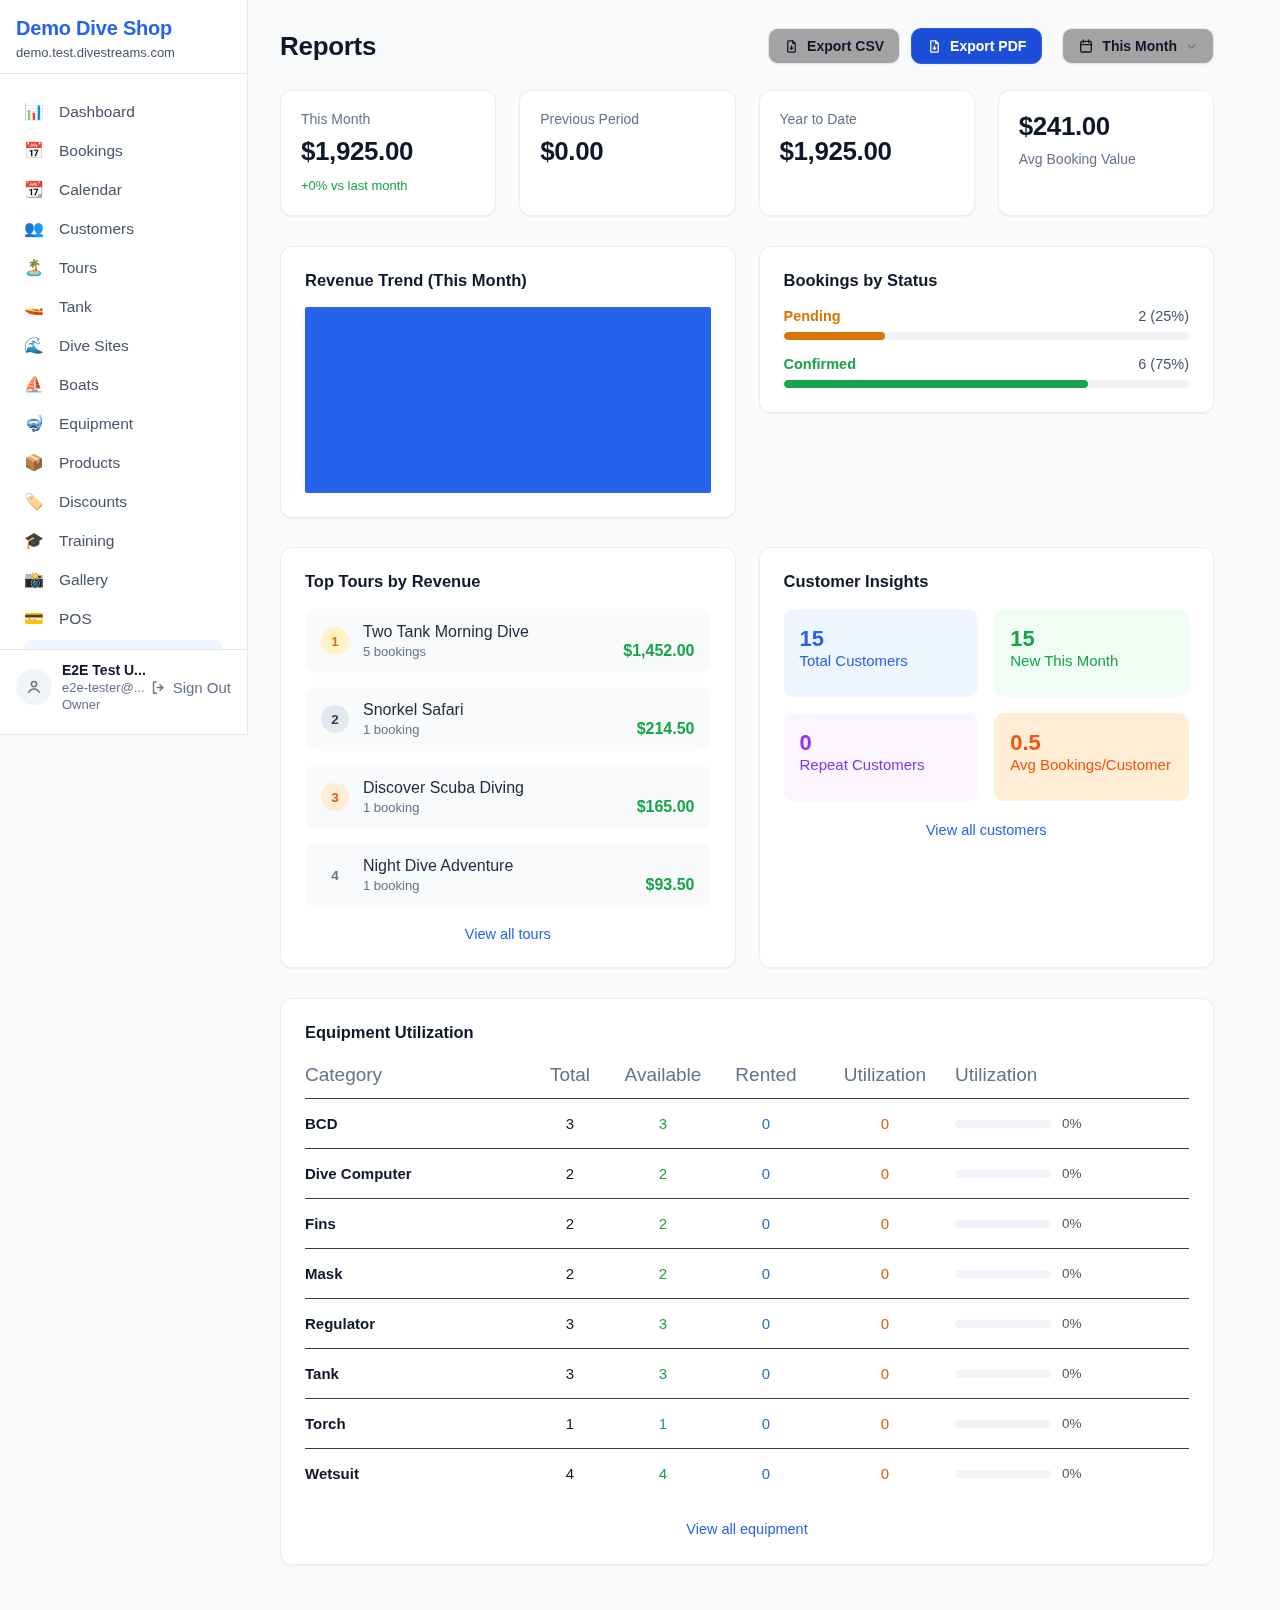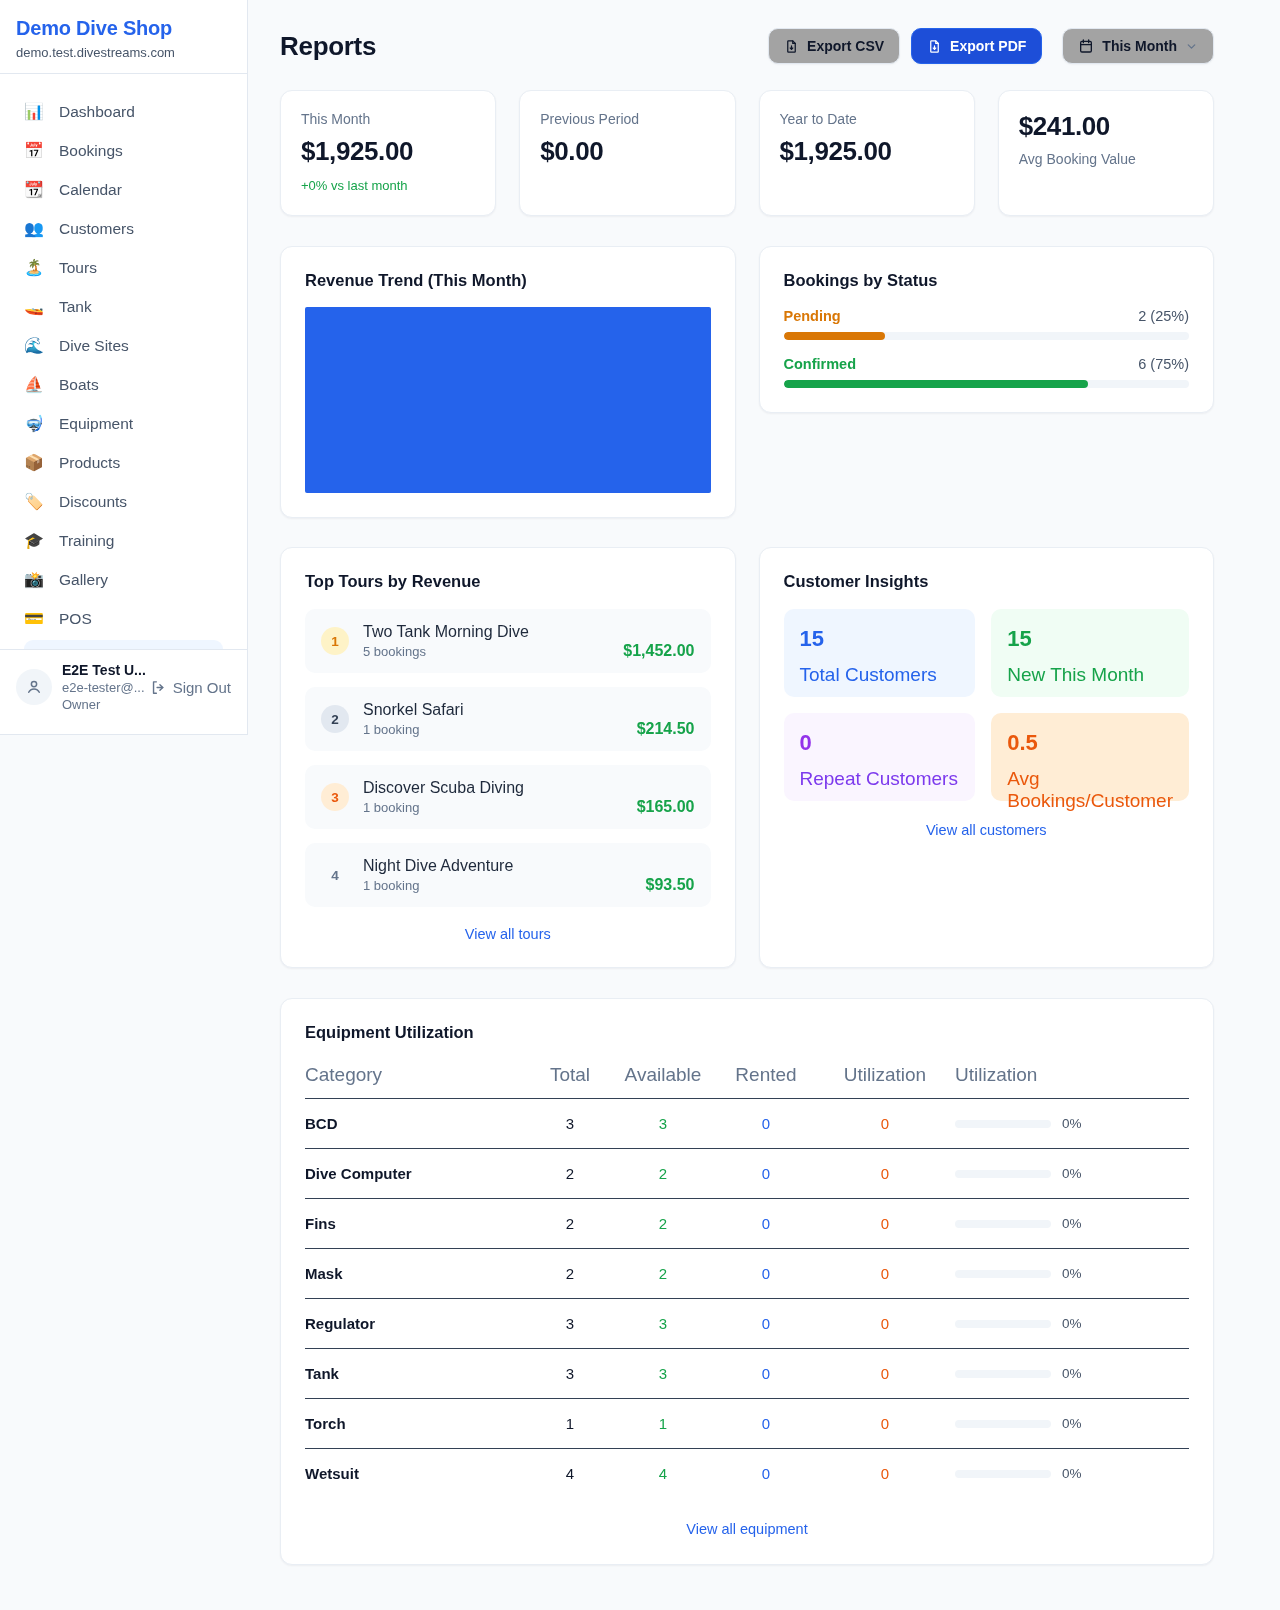--- a/index.html
+++ b/index.html
@@ -115,21 +115,21 @@
   .tour-info { flex:1; min-width:0; }
   .tour-name { font-size:16px; font-weight:400; color:#1e293b; }
   .tour-sub { font-size:13px; color:#64748b; margin-top:3px; }
   .tour-rev { font-size:16px; font-weight:700; color:#16a34a; flex:none;margin-top:19px; }
   .center-link { text-align:center; margin-top:18px; }
   .link { color:#2563eb; font-size:14.5px; cursor:pointer; text-decoration:none; }
 
   .tile-grid { margin-top:18px; display:grid; grid-template-columns:1fr 1fr; gap:16px; }
   .tile { border-radius:10px; padding:17px 16px; height:88px; }
   .tile .t-value { font-size:22px; font-weight:800; }
-  .tile .t-label { font-size:19px; font-weight:500; margin-top:12px; }
+  .tile .t-label { font-size:15px; font-weight:500; margin-top:0; }
   .tile.blue { background:#eff6ff; } .tile.blue .t-value, .tile.blue .t-label { color:#2563eb; }
   .tile.green { background:#f0fdf4; } .tile.green .t-value, .tile.green .t-label { color:#16a34a; }
   .tile.purple { background:#faf5ff; } .tile.purple .t-value { color:#9333ea; } .tile.purple .t-label { color:#7c3aed; }
   .tile.orange { background:#ffedd5; } .tile.orange .t-value, .tile.orange .t-label { color:#ea580c; }
   .insights-card .center-link { margin-top:20px; }
 
   
   .equip-card { padding:24px 24px 26px 24px; }
   table.equip { width:100%; border-collapse:collapse; margin-top:12px; }
   table.equip th {

